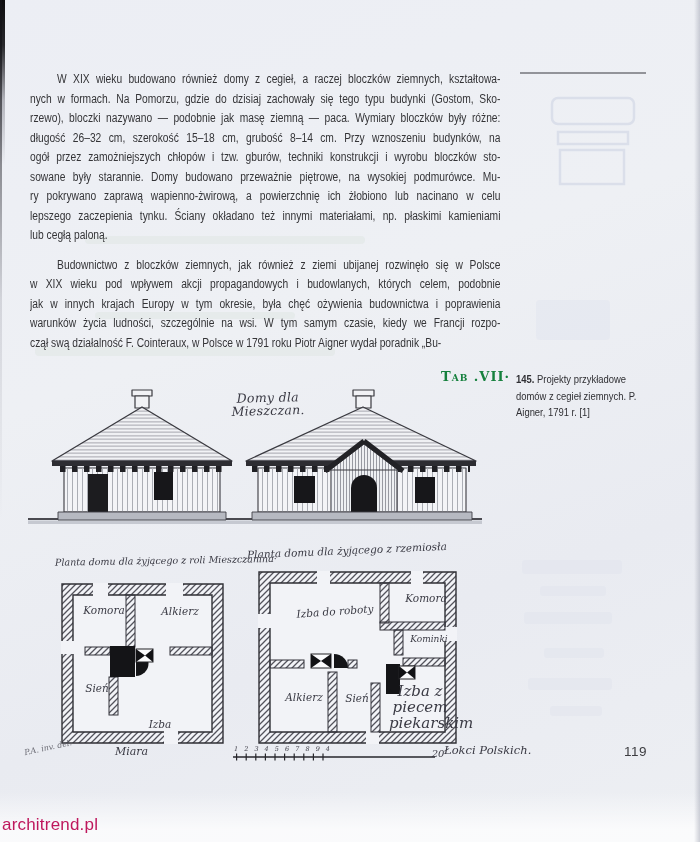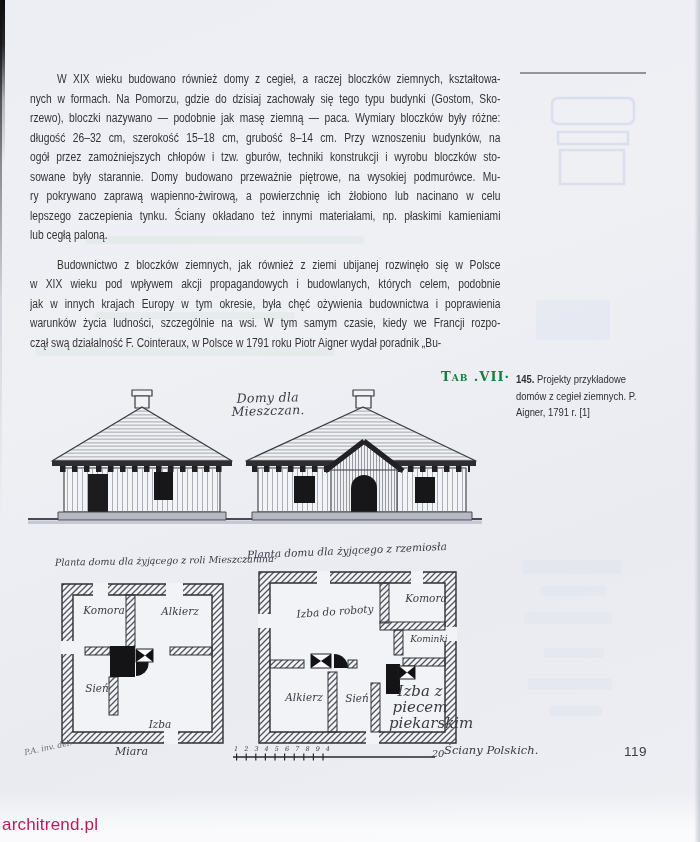--- a/index.html
+++ b/index.html
@@ -264,21 +264,21 @@
   <span>3</span>
   <span>4</span>
   <span>5</span>
   <span>6</span>
   <span>7</span>
   <span>8</span>
   <span>9</span>
   <span>4</span>
 </div>
 <div class="hw scale-end-value">20</div>
-<div class="hw scale-end-label">Ściany Polskich.</div>
+<div class="hw scale-end-label">Łokci Polskich.</div>
 <div class="hw signature">P.A. inv. del.</div>
 
 <div class="page-number">119</div>
 <div class="bottom-light"></div>
 <div class="watermark">architrend.pl</div>
 <div class="gutter1"></div>
 <div class="gutter2"></div>
 <div class="edge-right"></div>
 
 </body></html>

